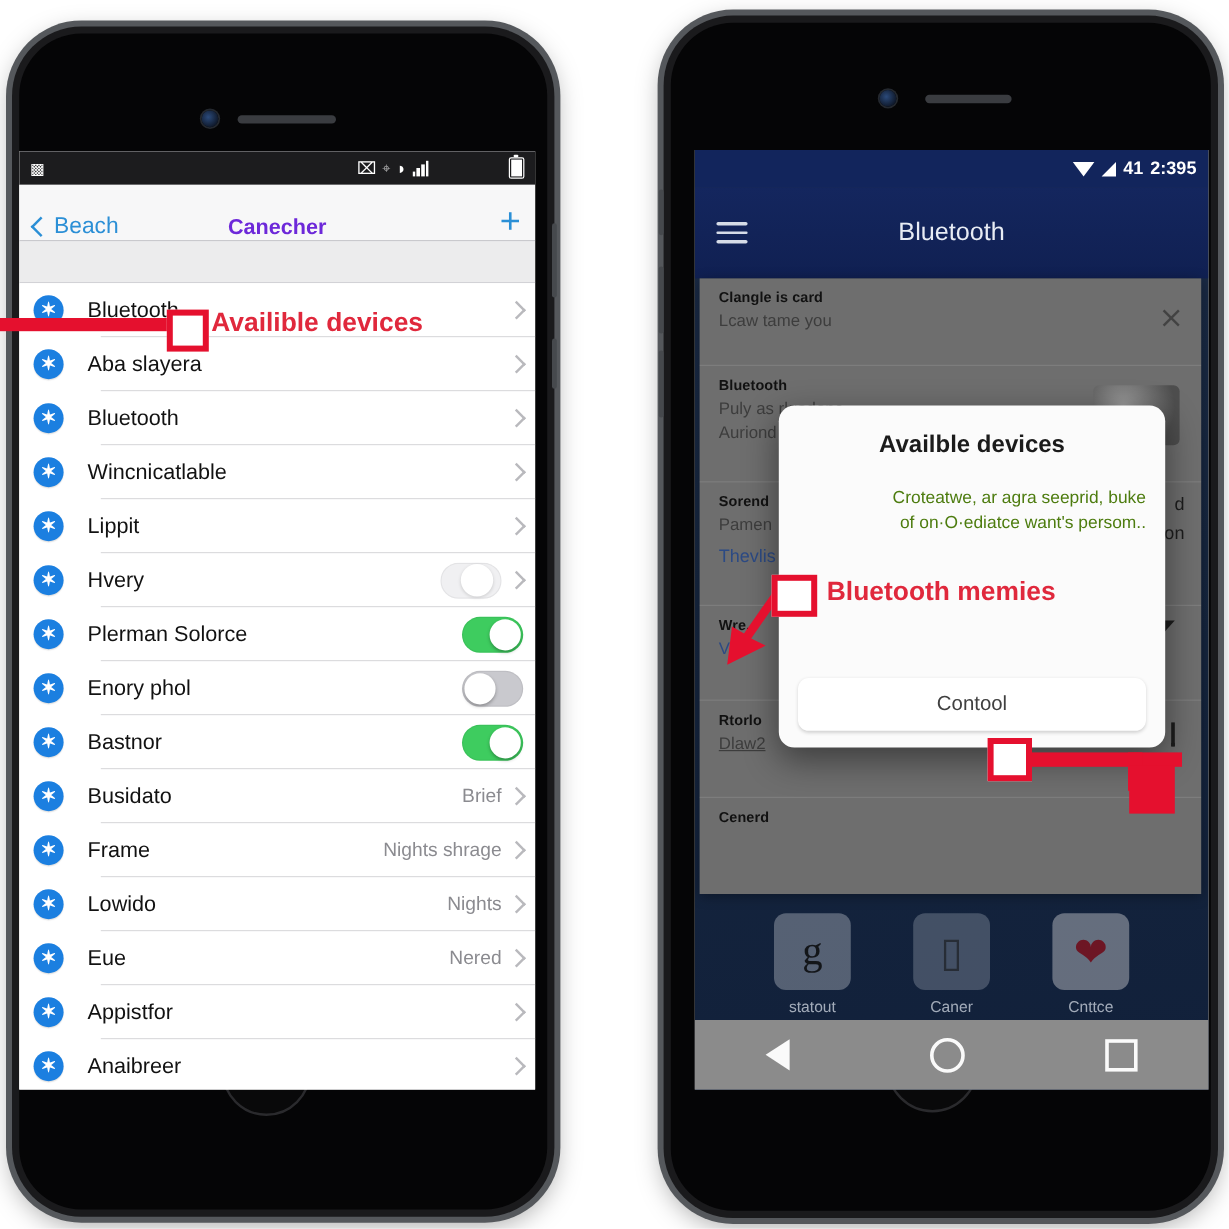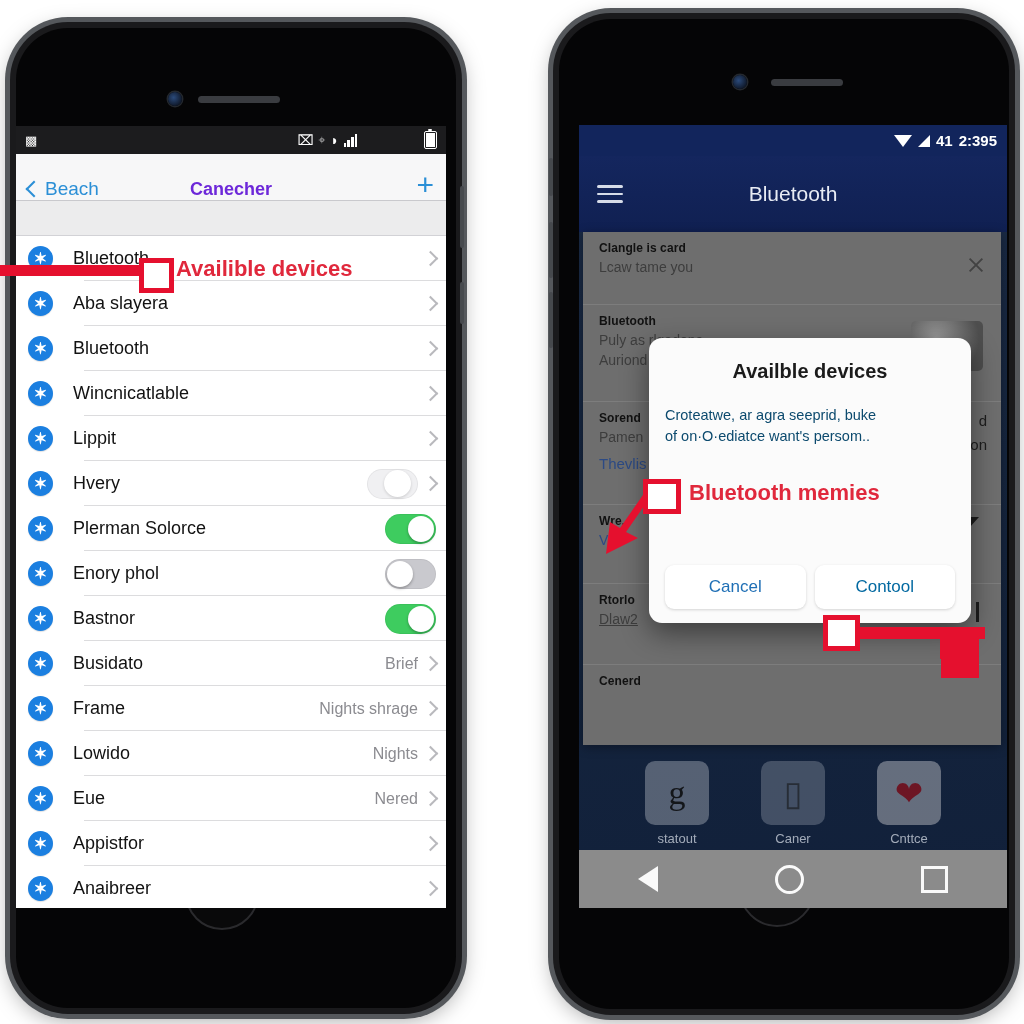--- a/index.html
+++ b/index.html
@@ -100,27 +100,27 @@
   .caret-solid{width:0;height:0;border-left:9px solid transparent;border-right:9px solid transparent;border-top:10px solid #1d1d1d;}
   .caret-line{width:13px;height:13px;border-right:3px solid #1d1d1d;border-bottom:3px solid #1d1d1d;transform:rotate(45deg);}
   .dim-thumb{position:absolute;right:18px;top:16px;width:72px;height:50px;border-radius:5px;
     background:radial-gradient(circle at 35% 35%,#9a9a9a,#4e4e4e 75%);}
   .dim-pill{position:absolute;left:130px;top:42px;width:86px;height:16px;border-radius:8px;background:#1d6b2c;opacity:.9;}
 
   
   .dlg{position:absolute;left:70px;top:213px;width:290px;background:#fbfbfb;border-radius:13px;
     box-shadow:0 10px 28px rgba(0,0,0,.45);padding:22px 16px 0;}
   .dlg-title{text-align:center;font-size:20px;font-weight:700;color:#1b1b1b;}
-  .dlg-body{text-align:left;font-size:14.5px;color:#0c4a6e;line-height:1.45;margin-top:22px;}
+  .dlg-body{text-align:right;font-size:14.5px;color:#4d7c0f;line-height:1.45;margin-top:22px;}
   .dlg-spacer{height:118px;}
   .dlg-btns{display:flex;gap:9px;padding:0 0 14px;}
   .dlg-btn{flex:1;height:44px;border-radius:9px;background:#fff;display:flex;align-items:center;
     justify-content:center;font-size:17px;cursor:pointer;box-shadow:0 1px 3px rgba(0,0,0,.16);}
   .dlg-btn.cancel{color:#1f6fb5;}
-  .dlg-btn.confirm{color:#0369a1;}
+  .dlg-btn.confirm{color:#404040;}
 
   
   .apps{position:absolute;left:0;right:0;top:636px;display:flex;justify-content:space-around;padding:0 40px;}
   .app{width:86px;text-align:center;}
   .app-ic{width:64px;height:64px;margin:0 auto;border-radius:10px;display:flex;align-items:center;
     justify-content:center;font-size:34px;opacity:.85;}
   .app-lbl{margin-top:6px;font-size:13px;color:#c7ced9;opacity:.8;}
   .dots{position:absolute;left:0;right:0;top:768px;display:flex;justify-content:center;gap:12px;}
   .dots i{width:7px;height:7px;border-radius:50%;background:#cfd6e2;opacity:.75;display:block;}
   .and-nav{position:absolute;left:0;right:0;bottom:0;height:58px;background:#8b8b8b;
@@ -391,21 +391,20 @@
       </div>
 
       <div class="dlg">
         <div class="dlg-title">Availble devices</div>
         <div class="dlg-body">
           <div>Croteatwe, ar agra seeprid, buke</div>
           <div>of on·O·ediatce want's persom..</div>
         </div>
         <div class="dlg-spacer"></div>
         <div class="dlg-btns">
-          <div class="dlg-btn cancel">Cancel</div>
           <div class="dlg-btn confirm">Contool</div>
         </div>
       </div>
 
       <div class="apps">
         <div class="app">
           <div class="app-ic" style="background:rgba(225,228,233,.38);color:#141414;font-family:'Liberation Serif',serif;">g</div>
           <div class="app-lbl">statout</div>
         </div>
         <div class="app">

